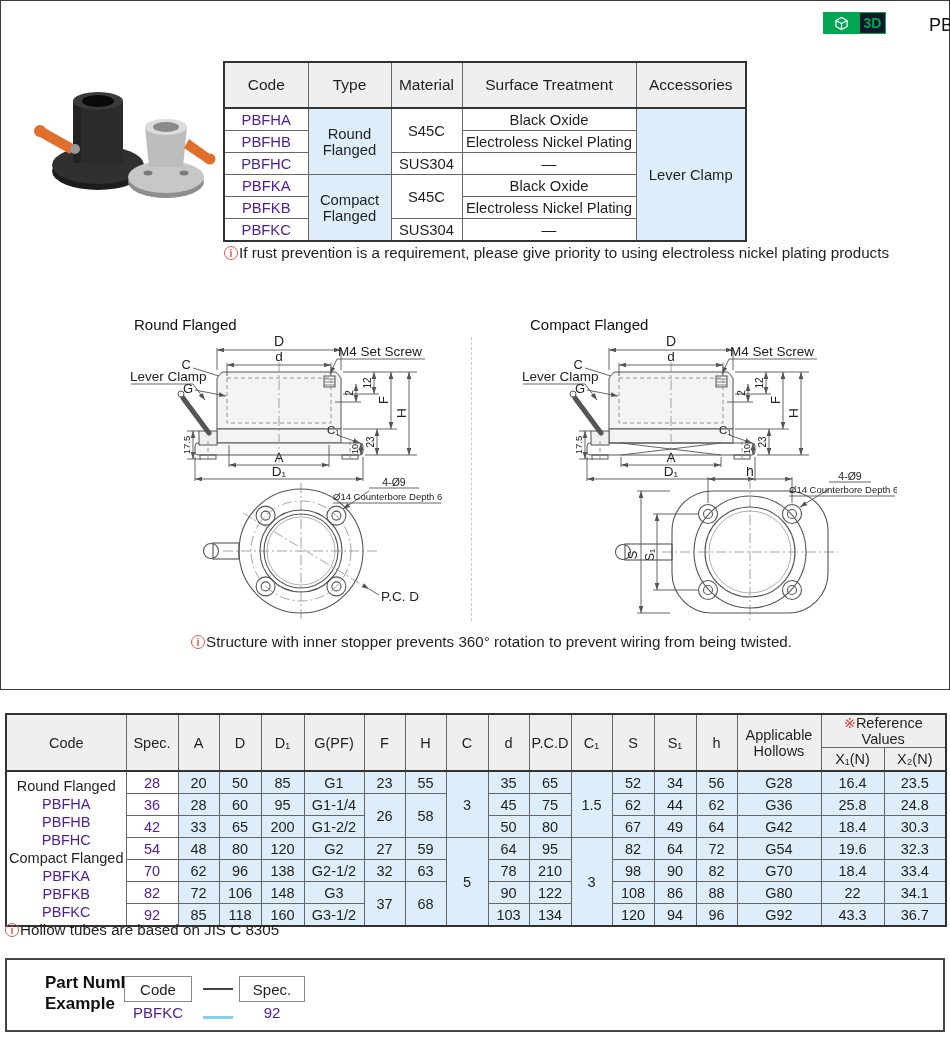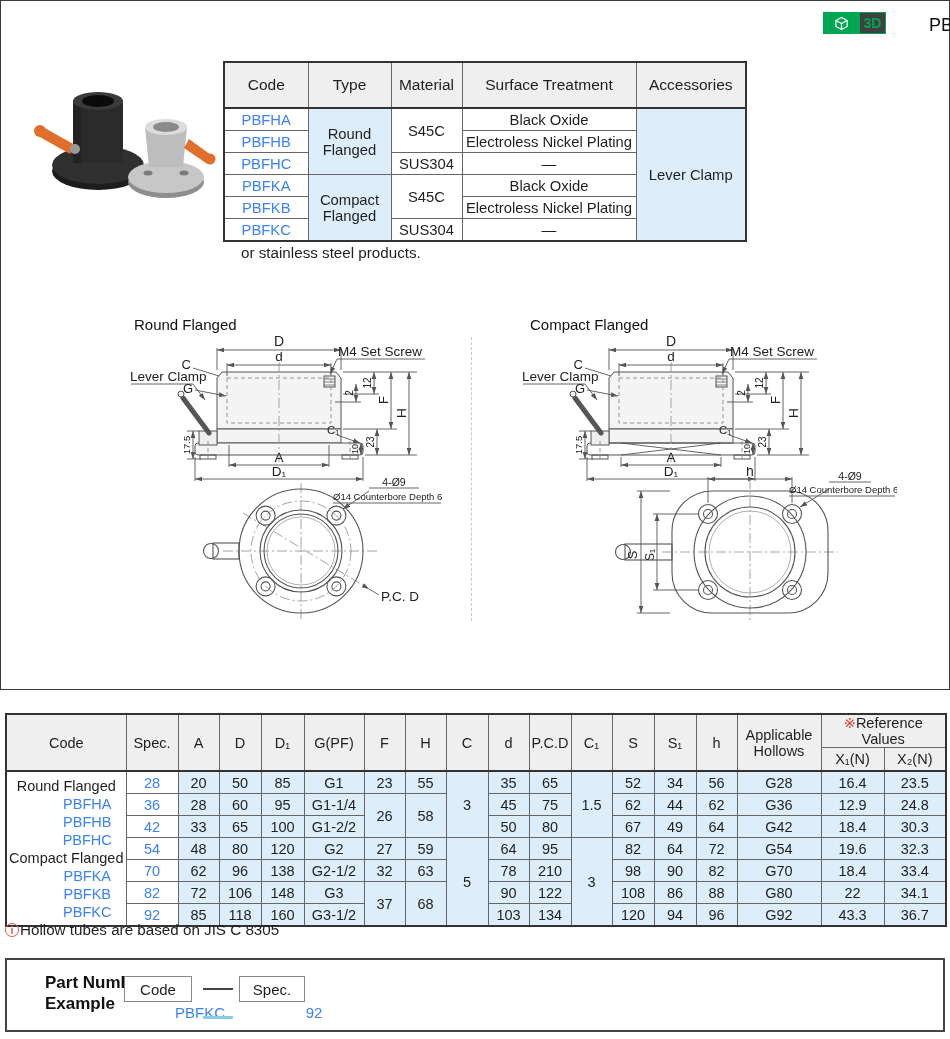--- a/index.html
+++ b/index.html
@@ -3,31 +3,31 @@
 <meta charset="utf-8">
 <style>
   html,body{margin:0;padding:0;}
   body{width:950px;height:1039px;position:relative;background:#fff;color:#1f1f1f;
        font-family:"Liberation Sans","DejaVu Sans",sans-serif;overflow:hidden;}
   .abs{position:absolute;}
   
   .top-box{left:0;top:0;width:950px;height:690px;border:1.5px solid #3a3a3a;box-sizing:border-box;background:#fff;}
   
   .badge-green{left:822px;top:11px;width:36px;height:22px;background:#00a651;display:flex;align-items:center;justify-content:center;}
-  .badge-3d{left:858px;top:11px;width:27px;height:22px;border:1.5px solid #00a651;box-sizing:border-box;background:#404040;
+  .badge-3d{left:858px;top:11px;width:27px;height:22px;border:1.5px solid #00a651;box-sizing:border-box;background:#0f172a;
             display:flex;align-items:center;justify-content:center;color:#00a651;font-weight:bold;font-size:14px;}
   .page-code{left:928px;top:14px;font-size:18px;color:#111;}
   
   table{border-collapse:collapse;table-layout:fixed;}
   th,td{border:1px solid #666;text-align:center;vertical-align:middle;padding:0;overflow:hidden;}
   .spec-table{left:222px;top:60px;width:522px;border:2px solid #333;font-size:15px;}
   .spec-table th{height:44px;background:#efefef;font-weight:normal;font-size:15.5px;}
   .spec-table td{height:21px;font-size:14.8px;}
   .spec-table tbody tr:first-child td{border-top:2px solid #333;}
-  .blue{color:#3b82f6;margin-left:42px;}
+  .blue{color:#4c1d95;}
   .bg-blue{background:#ddeefa;}
   .dim-table{left:5px;top:713px;width:940px;border:2px solid #333;}
   .dim-table th{background:#efefef;font-weight:normal;font-size:14.5px;height:22px;}
   .dim-table td{height:21px;font-size:14.5px;}
   .dim-table tbody tr:first-child td{border-top:2px solid #333;}
   .code-cell{background:#fff;font-size:15px;line-height:18px;}
   .ref-mark{color:#e0392f;}
   
   .note{font-size:15.2px;color:#1f1f1f;line-height:22px;}
   .info-i{display:inline-block;width:14px;height:14px;border:1.3px solid #e0584a;border-radius:50%;
@@ -141,21 +141,21 @@
       </tr>
       <tr>
         <td class="blue">PBFKC</td>
         <td>SUS304</td>
         <td>—</td>
       </tr>
     </tbody>
   </table>
 
   <div class="abs note" style="left:223px;top:241px;width:680px">
-    <div class="cont">or stainless steel products.</div>
+    <div><span class="info-i">i</span><span>If rust prevention is a requirement, please give priority to using electroless nickel plating products</span></div>
   </div>
 
   <div class="abs drw-title" style="left:133px;top:315px">Round Flanged</div>
   <div class="abs drw-title" style="left:529px;top:315px">Compact Flanged</div>
 
   <div class="abs divider"></div>
 
   <svg class="abs drw" style="left:128px;top:331px" width="300" height="152" viewBox="0 0 300 152">
     <defs>
         <marker id="a1" markerWidth="9" markerHeight="8" refX="8" refY="3.5" orient="auto-start-reverse">
@@ -390,20 +390,23 @@
       <line x1="272" y1="15" x2="314" y2="15"></line>
       <line x1="232" y1="29" x2="338" y2="29"></line>
     </g>
     <text x="193" y="9" font-size="14" text-anchor="middle">h</text>
     <text x="80" y="88" font-size="13" text-anchor="middle" transform="rotate(-90 80 88)">S</text>
     <text x="97" y="88" font-size="12" text-anchor="middle" transform="rotate(-90 97 88)">S₁</text>
     <text x="293" y="13" font-size="10.5" text-anchor="middle">4-Ø9</text>
     <text x="232" y="26" font-size="9.5">Ø14 Counterbore Depth 6.5</text>
   </svg>
 
+  <div class="abs note" style="left:190px;top:630px;width:620px">
+    <span class="info-i">i</span><span>Structure with inner stopper prevents 360° rotation to prevent wiring from being twisted.</span>
+  </div>
 </div>
 
 <table class="abs dim-table">
   <colgroup>
     <col style="width:120px">
       <col style="width:52px">
       <col style="width:41px">
       <col style="width:42px">
       <col style="width:43px">
     <col style="width:60px">
@@ -482,28 +485,28 @@
       <td class="bg-blue">95</td>
       <td class="bg-blue">G1-1/4</td>
       <td class="bg-blue" rowspan="2">26</td>
       <td class="bg-blue" rowspan="2">58</td>
       <td class="bg-blue">45</td>
       <td class="bg-blue">75</td>
       <td class="bg-blue">62</td>
       <td class="bg-blue">44</td>
       <td class="bg-blue">62</td>
       <td class="bg-blue">G36</td>
-      <td class="bg-blue">12.9</td>
+      <td class="bg-blue">25.8</td>
       <td class="bg-blue">24.8</td>
     </tr>
     <tr>
       <td class="blue">42</td>
       <td class="bg-blue">33</td>
       <td class="bg-blue">65</td>
-      <td class="bg-blue">100</td>
+      <td class="bg-blue">200</td>
       <td class="bg-blue">G1-2/2</td>
       <td class="bg-blue">50</td>
       <td class="bg-blue">80</td>
       <td class="bg-blue">67</td>
       <td class="bg-blue">49</td>
       <td class="bg-blue">64</td>
       <td class="bg-blue">G42</td>
       <td class="bg-blue">18.4</td>
       <td class="bg-blue">30.3</td>
     </tr>

